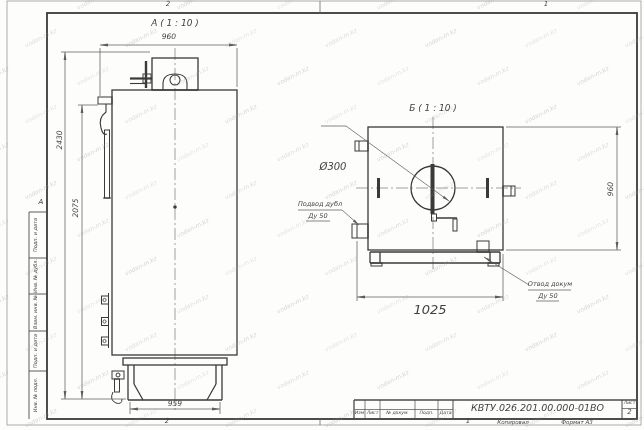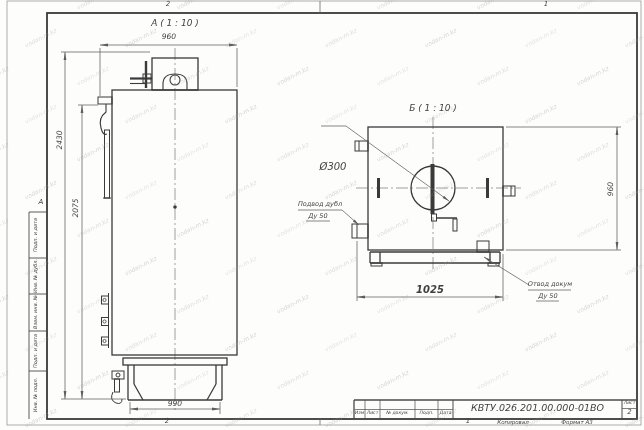--- a/index.html
+++ b/index.html
@@ -201,26 +201,26 @@
   <div class="lbl txt" style="left:163px;top:1px;width:10px;font-size:7px;">2</div>
   <div class="lbl txt" style="left:541px;top:1px;width:10px;font-size:7px;">1</div>
   <div class="lbl txt" style="left:162px;top:418px;width:10px;font-size:7px;">2</div>
   <div class="lbl txt" style="left:463px;top:418px;width:10px;font-size:7px;">1</div>
   <div class="lbl txt" style="left:36px;top:199px;width:10px;font-size:7px;">А</div>
 
   <div class="lbl txt" style="left:145px;top:19px;width:60px;font-size:9px;text-align:center;">А ( 1 : 10 )</div>
   <div class="lbl txt" style="left:156px;top:33px;width:26px;font-size:7.5px;">960</div>
   <div class="lbl txt rot" style="left:48px;top:135px;width:26px;height:10px;font-size:7.5px;">2430</div>
   <div class="lbl txt rot" style="left:64px;top:203px;width:26px;height:10px;font-size:7.5px;">2075</div>
-  <div class="lbl txt" style="left:160px;top:400px;width:30px;font-size:7.5px;">990</div>
+  <div class="lbl txt" style="left:160px;top:400px;width:30px;font-size:7.5px;">959</div>
 
   <div class="lbl txt" style="left:403px;top:104px;width:60px;font-size:9px;">Б ( 1 : 10 )</div>
   <div class="lbl txt" style="left:318px;top:115px;width:30px;font-size:10px;margin-top:47px;">Ø300</div>
   <div class="lbl txt rot" style="left:599px;top:184px;width:26px;height:10px;font-size:7.5px;">960</div>
-  <div class="lbl txt" style="left:412px;top:285px;width:36px;font-size:10px;font-weight:bold;">1025</div>
+  <div class="lbl txt" style="left:412px;top:303px;width:36px;font-size:13px;">1025</div>
   <div class="lbl txt" style="left:297px;top:201px;width:46px;font-size:6.5px;">Подвод дубл</div>
   <div class="lbl txt" style="left:300px;top:212.5px;width:36px;font-size:6.5px;">Ду 50</div>
   <div class="lbl txt" style="left:527px;top:281px;width:46px;font-size:6.5px;">Отвод докум</div>
   <div class="lbl txt" style="left:530px;top:292.5px;width:36px;font-size:6.5px;">Ду 50</div>
 
   <div class="lbl txt rot" style="left:15px;top:230px;width:46px;height:10px;font-size:5px;">Подп. и дата</div>
   <div class="lbl txt rot" style="left:20px;top:271px;width:36px;height:10px;font-size:5px;">Инв. № дубл.</div>
   <div class="lbl txt rot" style="left:19px;top:307px;width:38px;height:10px;font-size:5px;">Взам. инв. №</div>
   <div class="lbl txt rot" style="left:18px;top:346px;width:40px;height:10px;font-size:5px;">Подп. и дата</div>
   <div class="lbl txt rot" style="left:14px;top:390px;width:48px;height:10px;font-size:5px;">Инв. № подл.</div>

